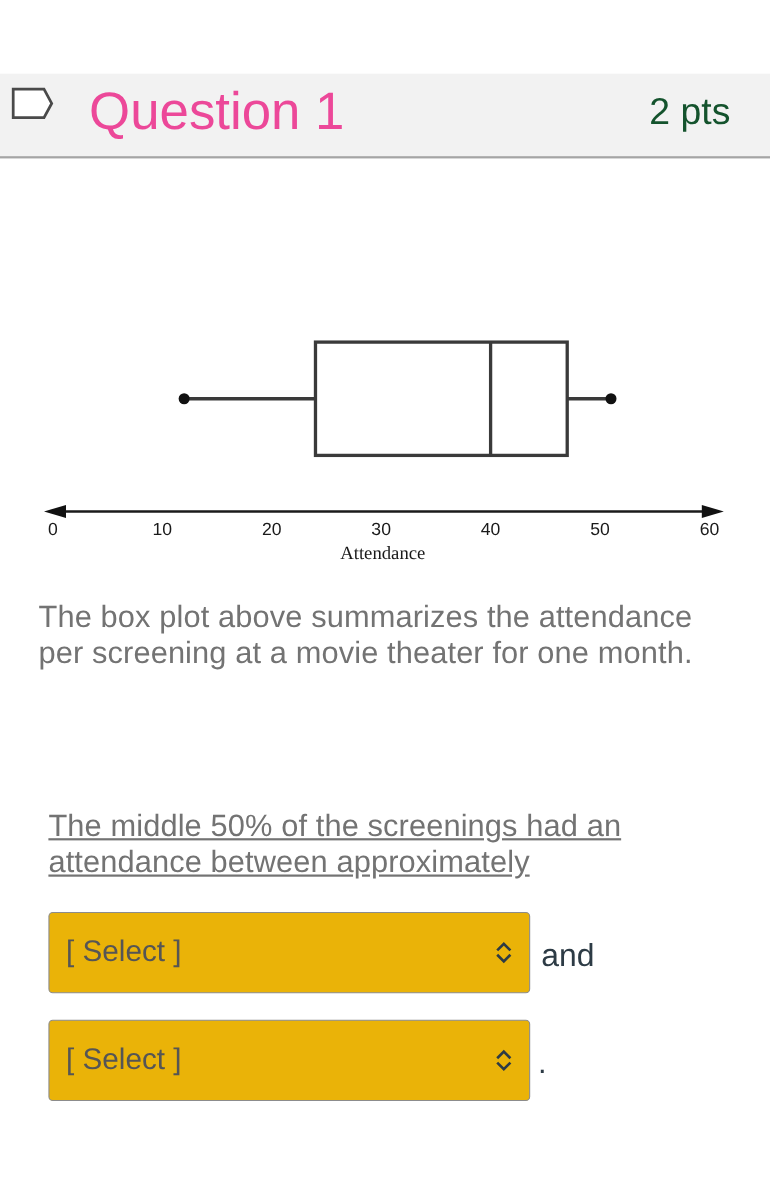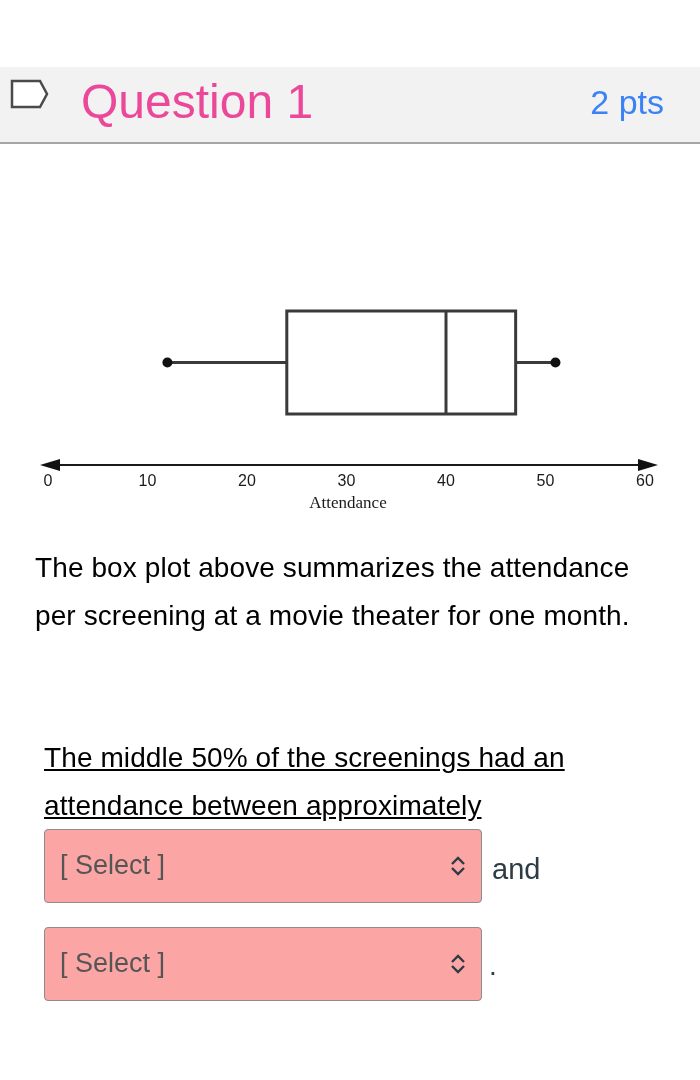--- a/index.html
+++ b/index.html
@@ -3,34 +3,34 @@
 <meta charset="utf-8">
 <style>
   html, body { margin: 0; padding: 0; background: #ffffff; }
   body { width: 700px; height: 1080px; position: relative; overflow: hidden;
          font-family: "Liberation Sans", "DejaVu Sans", sans-serif; color: #2d3b45; }
 
   .q-header { position: absolute; left: 0; top: 67px; width: 700px; height: 77px;
               background: #f2f2f2; border-bottom: 2px solid #a5a5a5; box-sizing: border-box; }
   .flag-icon { position: absolute; left: 10px; top: 78px; }
   .q-title { position: absolute; left: 81px; top: 80px; font-size: 48px; color: #ec4899; line-height: 44px; }
-  .q-points { position: absolute; right: 36px; top: 80px; font-size: 34px; color: #3b82f6; line-height: 44px; }
+  .q-points { position: absolute; right: 36px; top: 80px; font-size: 34px; color: #14532d; line-height: 44px; }
 
   .chart-wrap { position: absolute; left: 0; top: 225px; width: 700px; height: 300px; }
   .chart-title { position: absolute; top: 10px; left: 0; width: 688px; text-align: center;
                  font-family: "Liberation Serif", "DejaVu Serif", serif; font-size: 25px; color: #1a1a1a; }
   svg.chart { position: absolute; left: 0; top: 0; }
 
-  .para { position: absolute; left: 35px; font-size: 28px; line-height: 48px; color: #000000;
+  .para { position: absolute; left: 35px; font-size: 28px; line-height: 33px; color: #737373;
           font-weight: 300; letter-spacing: 0.1px; }
   .p1 { top: 544px; width: 640px; }
   .p2 { top: 734px; left: 44px; width: 620px; text-decoration: underline; }
 
   .select { position: absolute; left: 44px; width: 438px; height: 74px; border: 1.5px solid #8c8c8c;
-            border-radius: 4px; box-sizing: border-box; background: #fca5a5; cursor: pointer; }
+            border-radius: 4px; box-sizing: border-box; background: #eab308; cursor: pointer; }
   .select .val { position: absolute; left: 15px; top: 20px; font-size: 27px; color: #555; font-weight: 300; }
   .select .chev { position: absolute; right: 14px; top: 24px; }
   .sel1 { top: 829px; }
   .sel2 { top: 927px; }
   .and-text { position: absolute; left: 492px; top: 853px; font-size: 29px; color: #2d3b45; font-weight: 300; text-align: right; }
   .period-text { position: absolute; left: 489px; top: 950px; font-size: 28px; color: #2d3b45; }
 </style>
 </head>
 <body>
 

